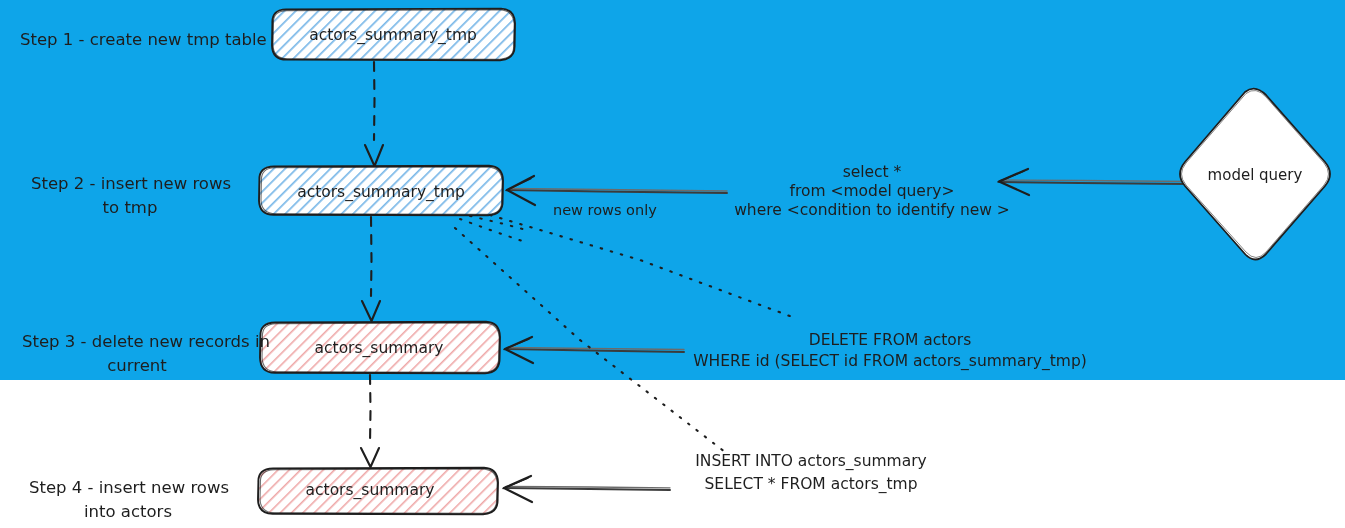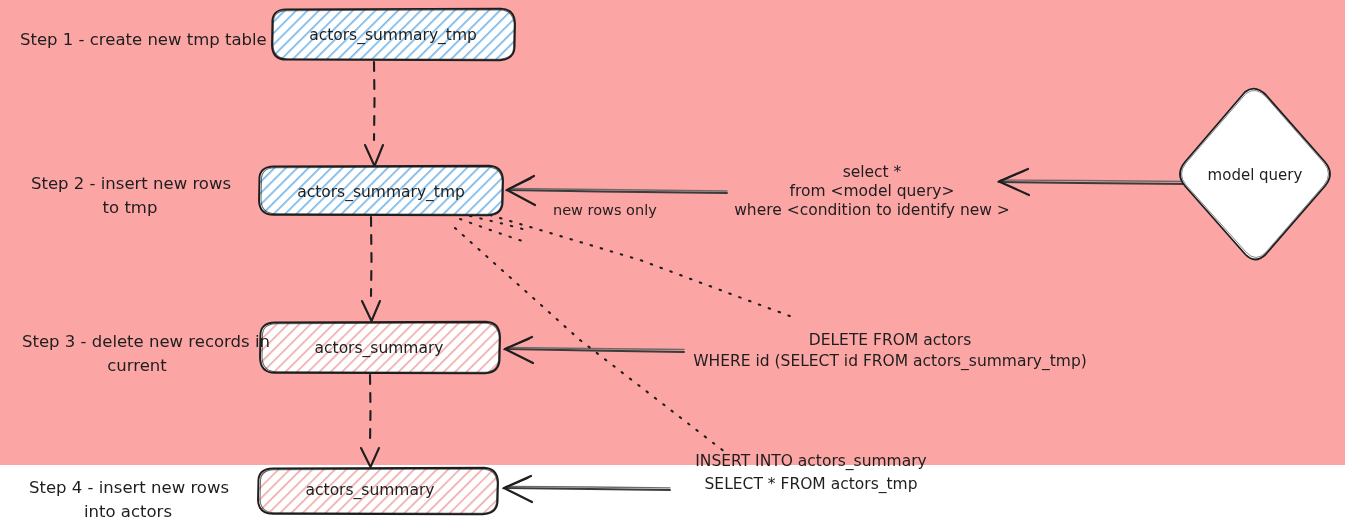--- a/index.html
+++ b/index.html
@@ -9,22 +9,22 @@
   }
   body {
     width: 1345px;
     height: 528px;
     overflow: hidden;
     font-family: "DejaVu Sans", sans-serif;
   }
   #canvas {
     position: relative;
     width: 1345px;
-    height: 465px;
-    background: #fca5a5;
+    height: 380px;
+    background: #0ea5e9;
   }
   svg.diagram {
     position: absolute;
     left: 0;
     top: 0;
     width: 1345px;
     height: 528px;
   }
   .hand-text {
     font-family: "DejaVu Sans", sans-serif;

